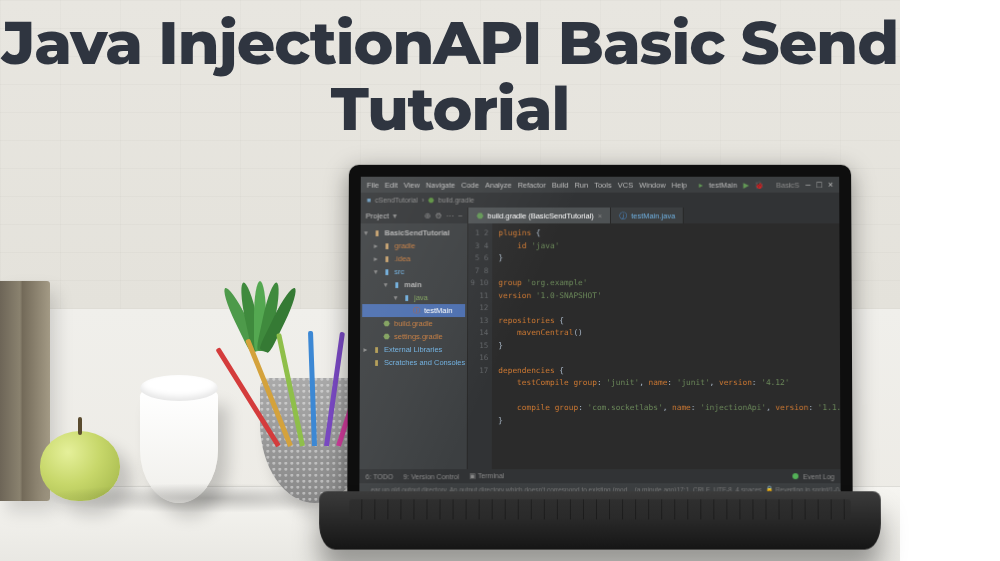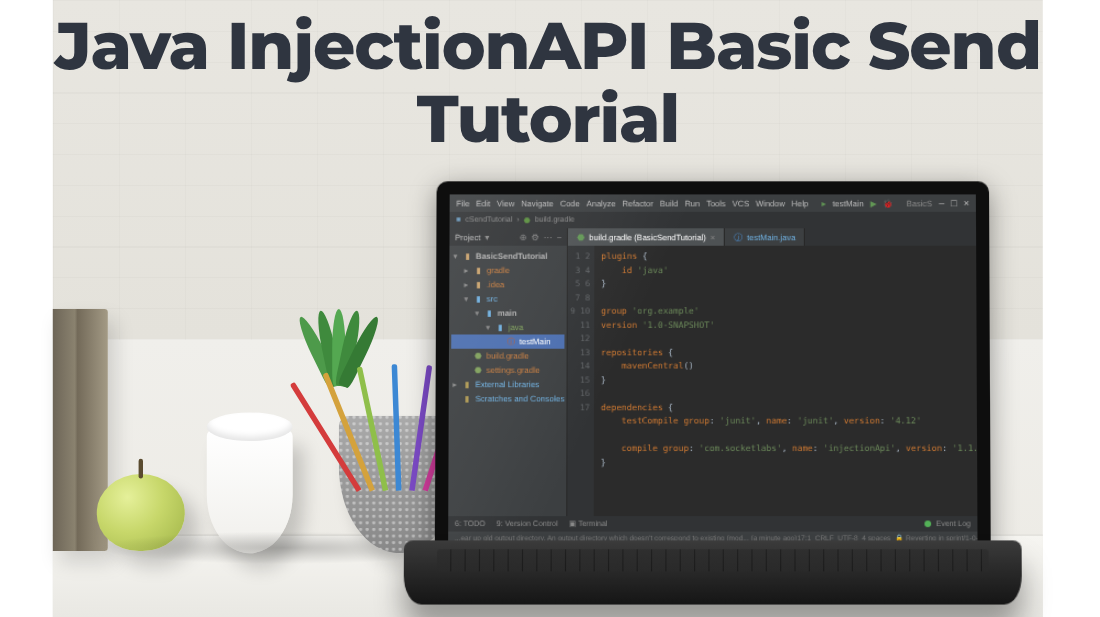--- a/index.html
+++ b/index.html
@@ -4,21 +4,20 @@
 <style>
   * { margin: 0; padding: 0; box-sizing: border-box; }
   html, body { width: 1000px; height: 561px; overflow: hidden; font-family: "Segoe UI", Arial, sans-serif; }
   
   
   .scene {
     position: relative;
     width: 900px;
     height: 561px;
     background: linear-gradient(180deg, #e8e6e0 0%, #e4e2db 55%, #f0efeb 55%, #eceae4 100%);
-    margin-left: 48px;
   }
   
   .bricks {
     position: absolute; inset: 0 0 45% 0;
     background:
       repeating-linear-gradient(0deg, rgba(0,0,0,0.05) 0 1px, transparent 1px 28px),
       repeating-linear-gradient(90deg, rgba(0,0,0,0.04) 0 1px, transparent 1px 60px);
     opacity: 0.45;
   }
   .desk {

